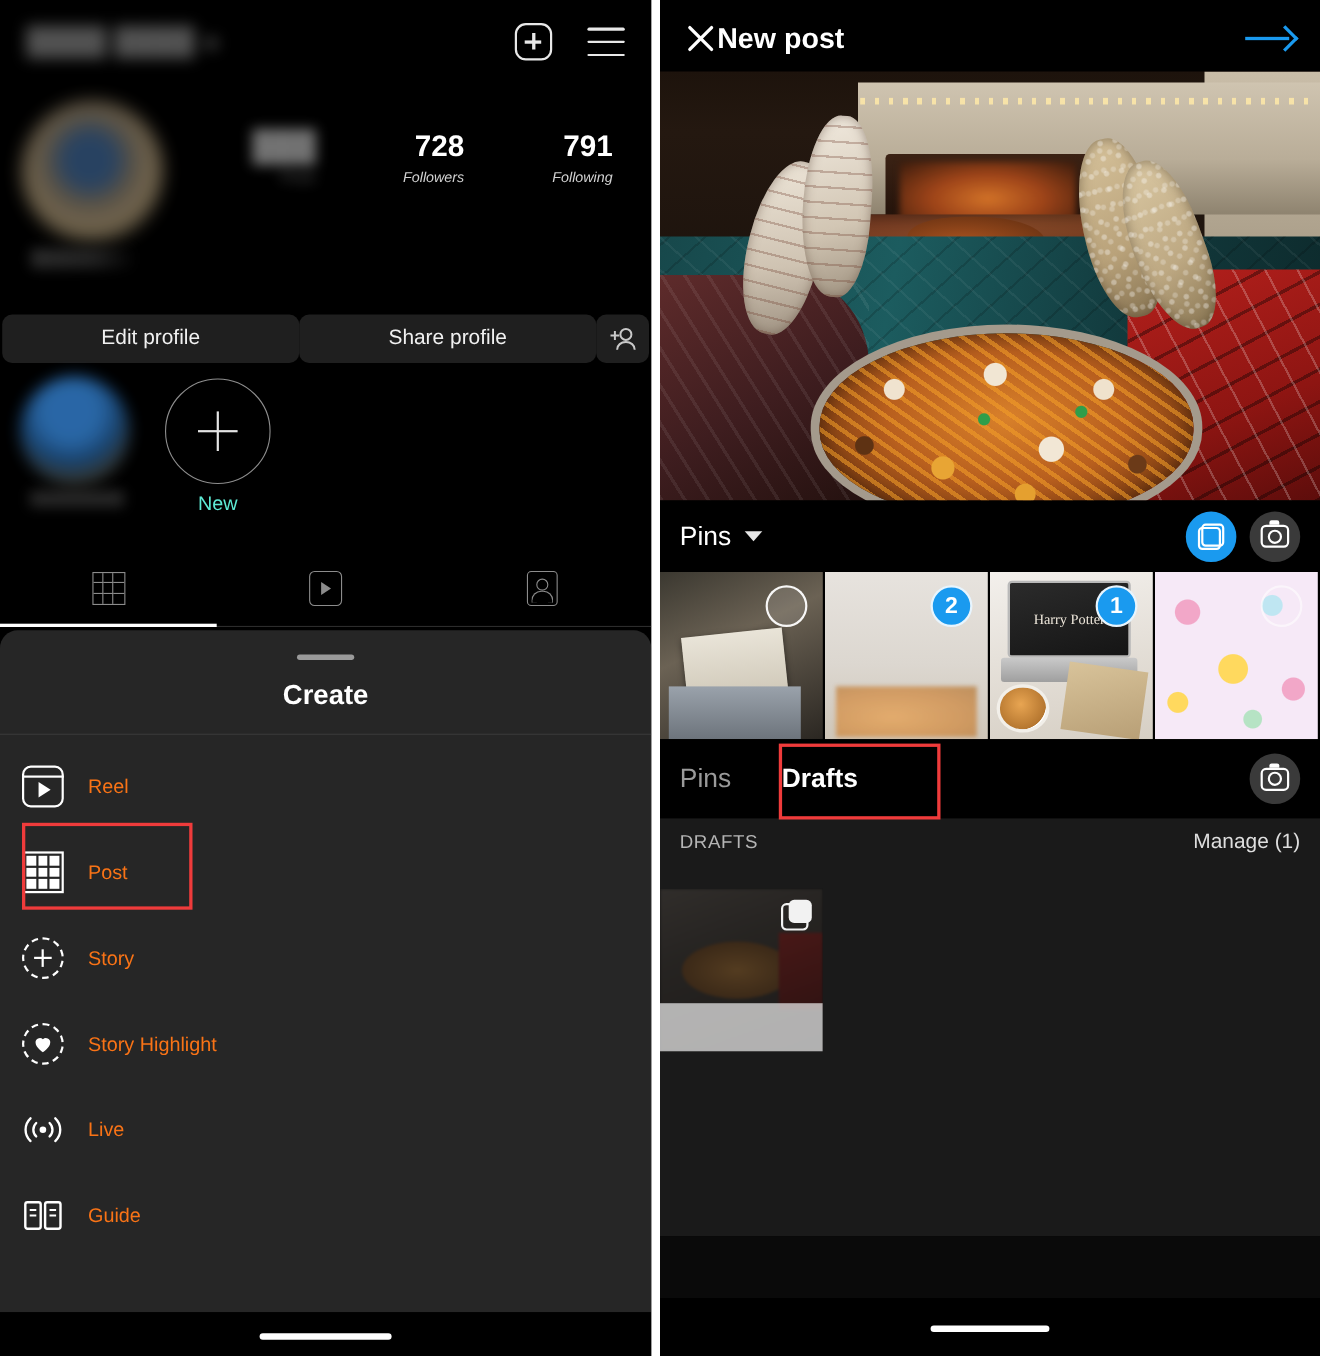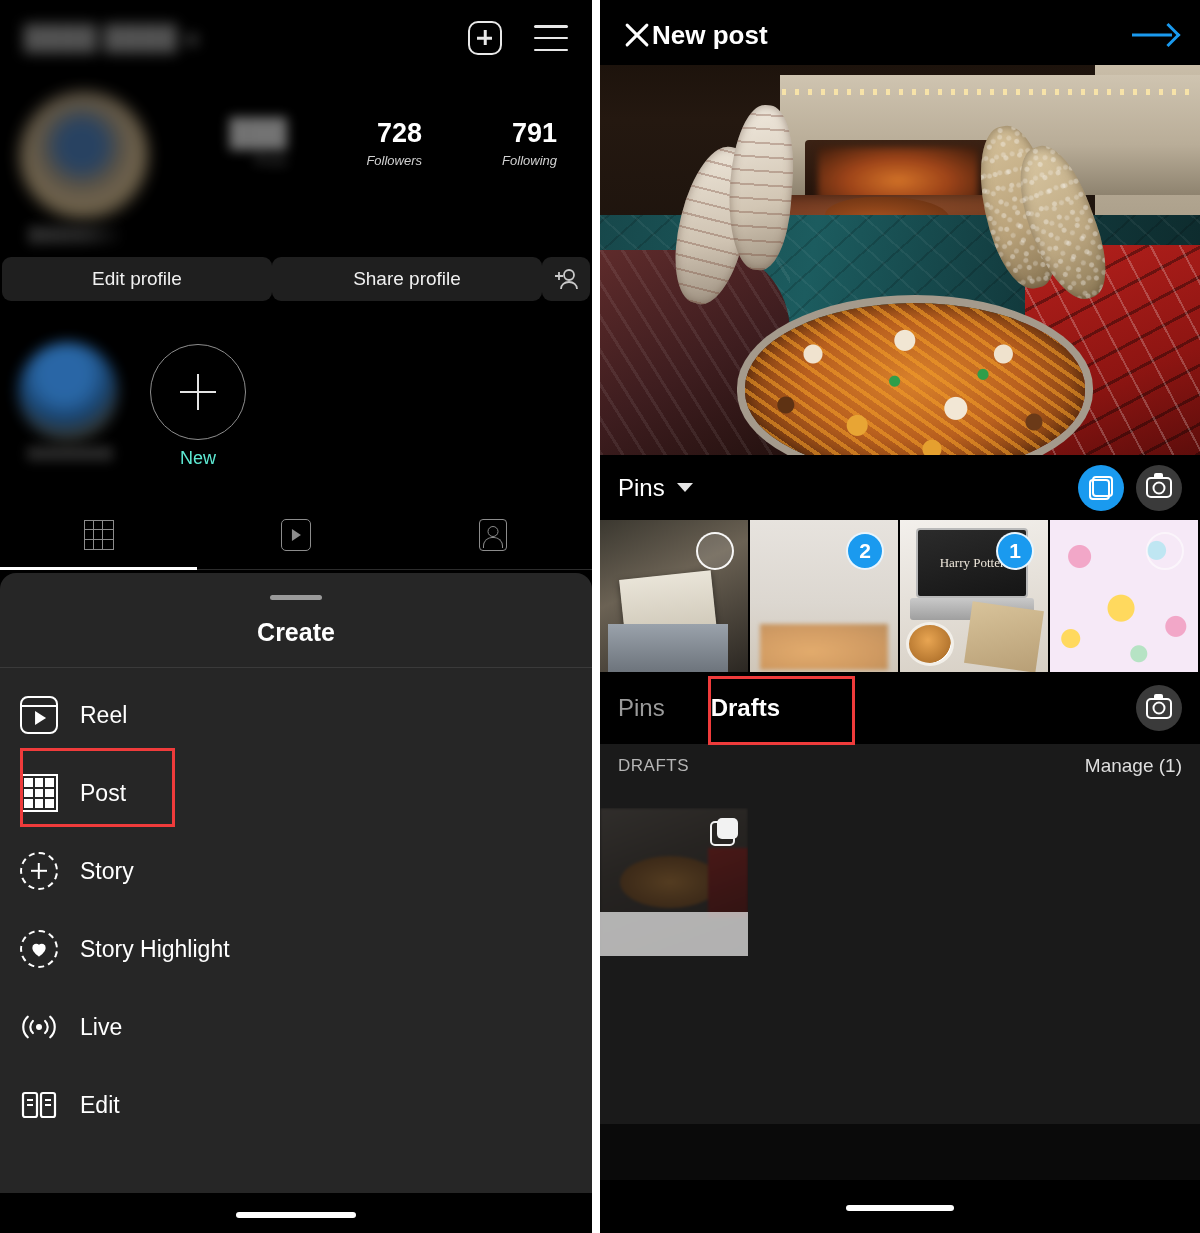--- a/index.html
+++ b/index.html
@@ -68,21 +68,21 @@
     background: linear-gradient(90deg, #4a4a4a, #3a3a3a 60%, transparent);
     filter: blur(6px); opacity:.6; border-radius:3px;
   }
   .stat { width: 135px; text-align:right; padding-top: 26px; }
   .stat-num { color:#fff; font-size:27px; font-weight:bold; line-height:1.15; }
   .stat-label { color:#d2d2d2; font-size:13px; margin-top:4px;font-style:italic; }
   .stat.blurred { filter: blur(6px); opacity:.45; }
 
   
   .action-row {
-    position:absolute; top:256px; left:0; width:592px; height:46px;
+    position:absolute; top:285px; left:0; width:592px; height:46px;
     display:flex; align-items:center; gap: 0; padding: 0 2px;
   }
   .btn-pill {
     height: 44px; border-radius: 9px; background:#1f1f1f;
     color:#f0f0f0; font-size:19px; display:flex; align-items:center; justify-content:center;
   }
   .btn-edit { flex: 1 1 0; }
   .btn-share { flex: 1 1 0; }
   .btn-adduser { width: 48px; flex:0 0 48px; }
 
@@ -142,21 +142,21 @@
     position:absolute; left:0; top:573px; width:592px; height:620px;
     background:#262626; border-radius:16px 16px 0 0;
   }
   .sheet-grabber { width:52px; height:5px; border-radius:3px; background:#9a9a9a; margin: 22px auto 0; }
   .sheet-title { text-align:center; color:#fff; font-size:25px; font-weight:bold; margin-top:18px; }
   .sheet-divider { height:1px; background:#3a3a3a; margin-top:20px; }
   .create-list { padding-top: 8px; }
   .create-item {
     display:flex; align-items:center; height:78px; padding-left: 20px; gap: 22px; position:relative;
   }
-  .create-label { color:#ffffff; font-size:23px; }
+  .create-label { color:#f97316; font-size:18px; }
   .ci-icon { width:38px; height:38px; flex:0 0 38px; position:relative; }
 
   
   .ic-reel { border:2.2px solid #fff; border-radius:8px; }
   .ic-reel::before { content:""; position:absolute; top:-2px; left:-2px; right:-2px; height:9px;
     border-bottom:2px solid #fff; }
   .ic-reel::after { content:""; position:absolute; left:52%; top:58%; transform:translate(-45%,-50%);
     border-left:11px solid #fff; border-top:7px solid transparent; border-bottom:7px solid transparent; }
   
   .ic-post { border:2.4px solid #fff; display:grid; grid-template-columns:repeat(3,1fr); grid-template-rows:repeat(3,1fr); gap:2.2px; padding:2.2px; }
@@ -546,21 +546,21 @@
         </div>
 
         <div class="create-item">
           <div class="ci-icon ic-guide">
             <svg viewBox="0 0 36 30">
               <rect x="2" y="3" width="14" height="24" rx="2" stroke="#fff" stroke-width="2.2" fill="none"></rect>
               <rect x="20" y="3" width="14" height="24" rx="2" stroke="#fff" stroke-width="2.2" fill="none"></rect>
               <path d="M6 10h6M6 15h6M24 10h6M24 15h6" stroke="#fff" stroke-width="2"></path>
             </svg>
           </div>
-          <div class="create-label">Edit</div>
+          <div class="create-label">Guide</div>
         </div>
 
       </div>
     </div>
 
     <div class="hl-box" id="post-highlight"></div>
 
     <div class="home-bar-left">
         <i></i>
       </div>

